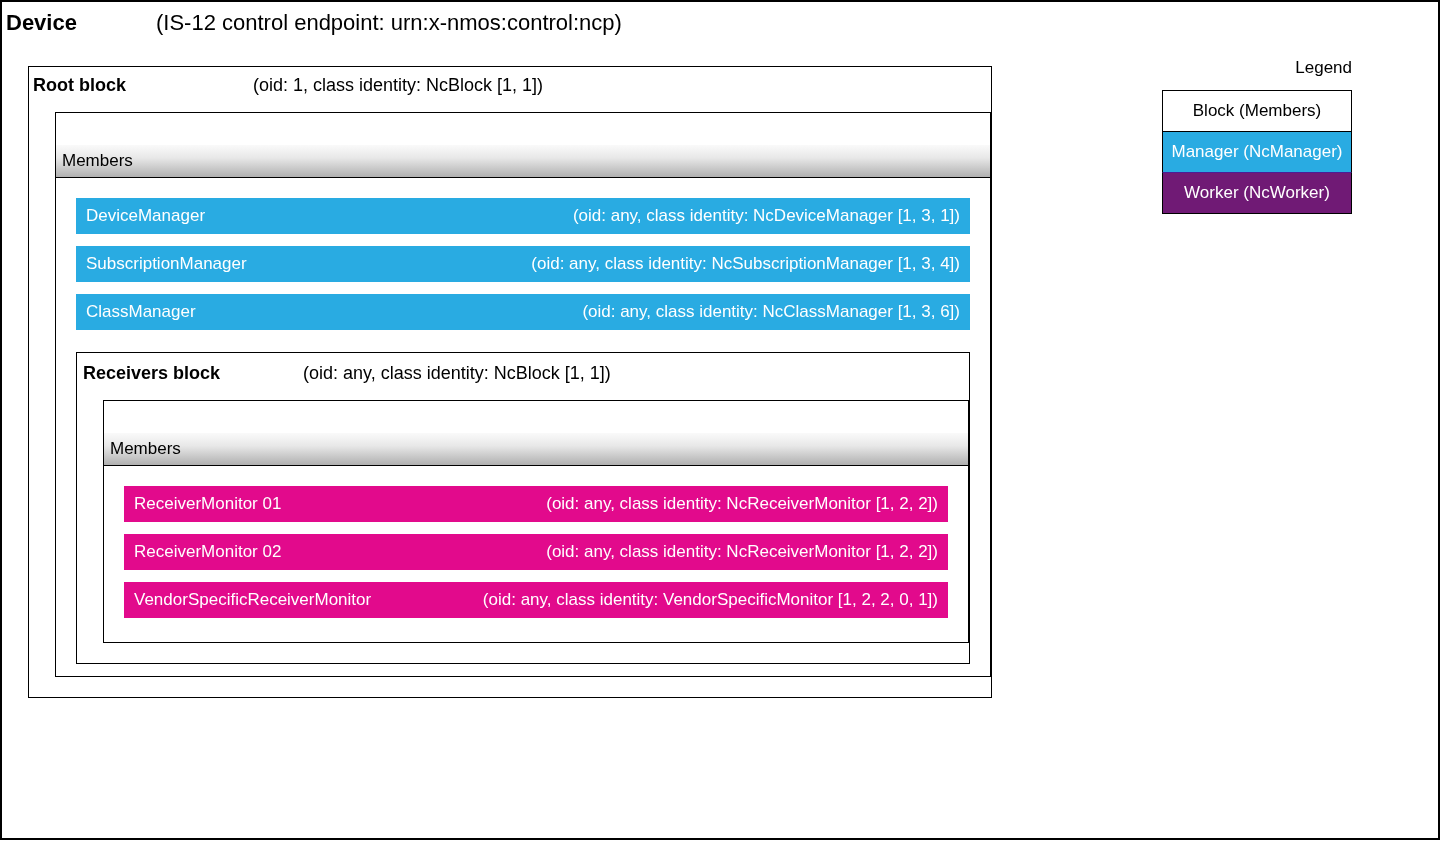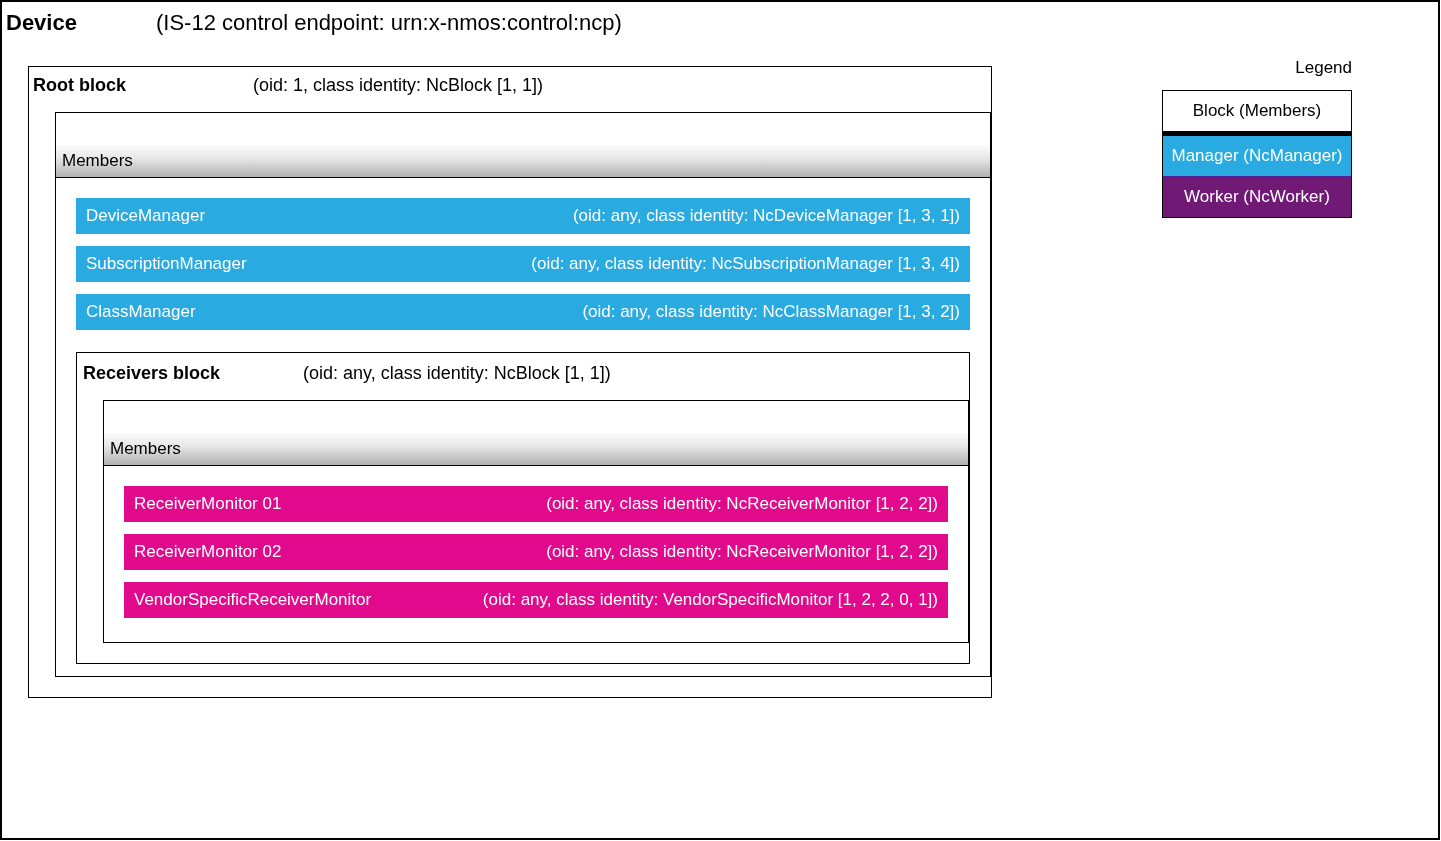--- a/index.html
+++ b/index.html
@@ -102,21 +102,21 @@
       font-size: 17px;
       margin-bottom: 12px;
     }
     .legend-box {
       border: 1px solid #000;
       text-align: center;
       padding: 10px 0;
       font-size: 17px;
     }
     .legend-block { background: #fff; color: #000; border-bottom: none; }
-    .legend-manager { background: #29abe2; color: #fff; border-top: 5px solid #000000; border-bottom: none; }
+    .legend-manager { background: #29abe2; color: #fff; border-top: 1px solid #000000; border-bottom: none; }
     .legend-worker { background: #701a75; color: #fff; border-top: 1px solid #4c1d95; }
   </style>
 </head>
 <body>
 
 <div class="device-container">
   <div class="device-header">
     <span class="device-title">Device</span>
     <span class="device-meta">(IS-12 control endpoint: urn:x-nmos:control:ncp)</span>
   </div>
@@ -134,21 +134,21 @@
         <div class="member-row manager">
           <span class="member-name">DeviceManager</span>
           <span class="member-meta">(oid: any, class identity: NcDeviceManager [1, 3, 1])</span>
         </div>
         <div class="member-row manager">
           <span class="member-name">SubscriptionManager</span>
           <span class="member-meta">(oid: any, class identity: NcSubscriptionManager [1, 3, 4])</span>
         </div>
         <div class="member-row manager">
           <span class="member-name">ClassManager</span>
-          <span class="member-meta">(oid: any, class identity: NcClassManager [1, 3, 2])</span>
+          <span class="member-meta">(oid: any, class identity: NcClassManager [1, 3, 6])</span>
         </div>
 
         <div class="inner-block">
           <div class="block-header">
             <span class="block-title">Receivers block</span>
             <span class="block-meta">(oid: any, class identity: NcBlock [1, 1])</span>
           </div>
           <div class="inner-members-container">
             <div class="members-header">Members</div>
             <div class="members-body">

